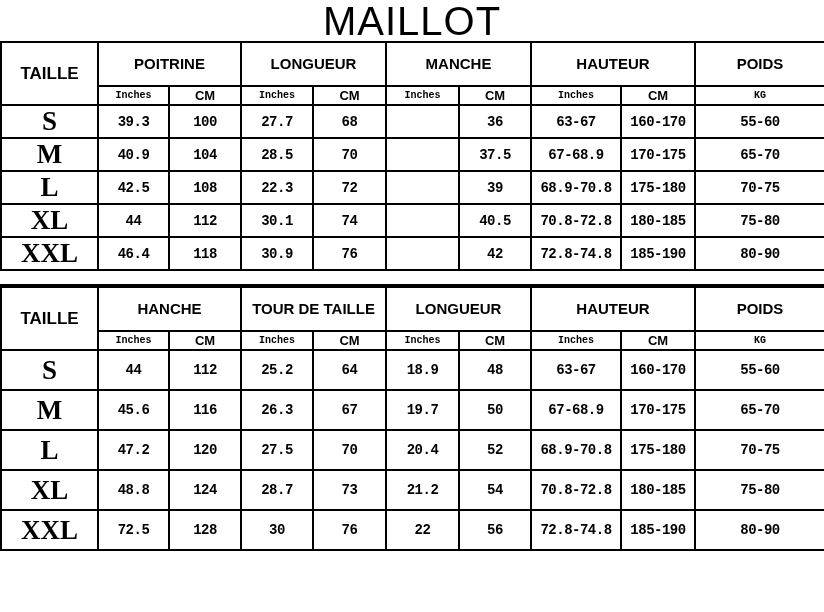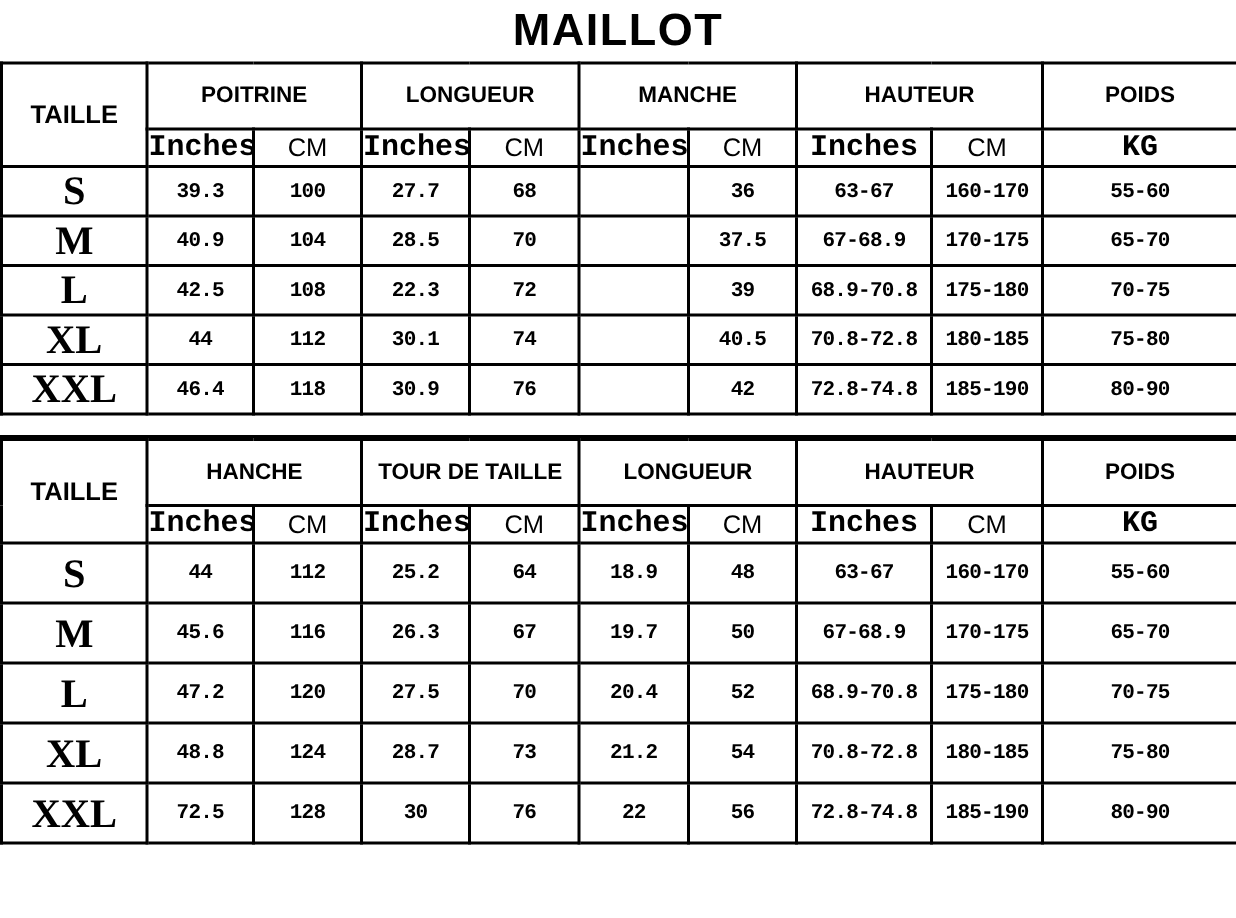--- a/index.html
+++ b/index.html
@@ -14,22 +14,22 @@
     background: #ffffff;
     color: #000000;
     font-family: "Liberation Sans", sans-serif;
     box-sizing: border-box;
   }
   .table-title {
     height: 41px;
     display: flex;
     align-items: center;
     justify-content: center;
-    font-size: 30px;
-    font-weight: 700;
+    font-size: 40px;
+    font-weight: 400;
     letter-spacing: 1px;
     line-height: 1;
   }
   table.size-table {
     border-collapse: collapse;
     table-layout: fixed;
     width: 824px;
   }
   table.size-table th,
   table.size-table td {
@@ -48,27 +48,27 @@
   tr.group-row { height: 44px; }
   th.group-head {
     font-size: 15px;
     font-weight: 700;
     line-height: 1.05;
     font-family: "Liberation Sans", sans-serif;
   }
   tr.unit-row { height: 19px; }
   th.unit-head.unit-mono {
     font-family: "Liberation Mono", monospace;
-    font-size: 20px;
+    font-size: 10px;
     font-weight: 700;
   }
   th.unit-head.unit-sans {
     font-family: "Liberation Sans", sans-serif;
-    font-size: 17px;
-    font-weight: 400;
+    font-size: 13px;
+    font-weight: 700;
   }
   th.row-size {
     font-family: "Liberation Serif", serif;
     font-weight: 400;
     font-size: 27px;
   }
   td.value-cell {
     font-family: "Liberation Mono", monospace;
     font-weight: 700;
     font-size: 14px;

